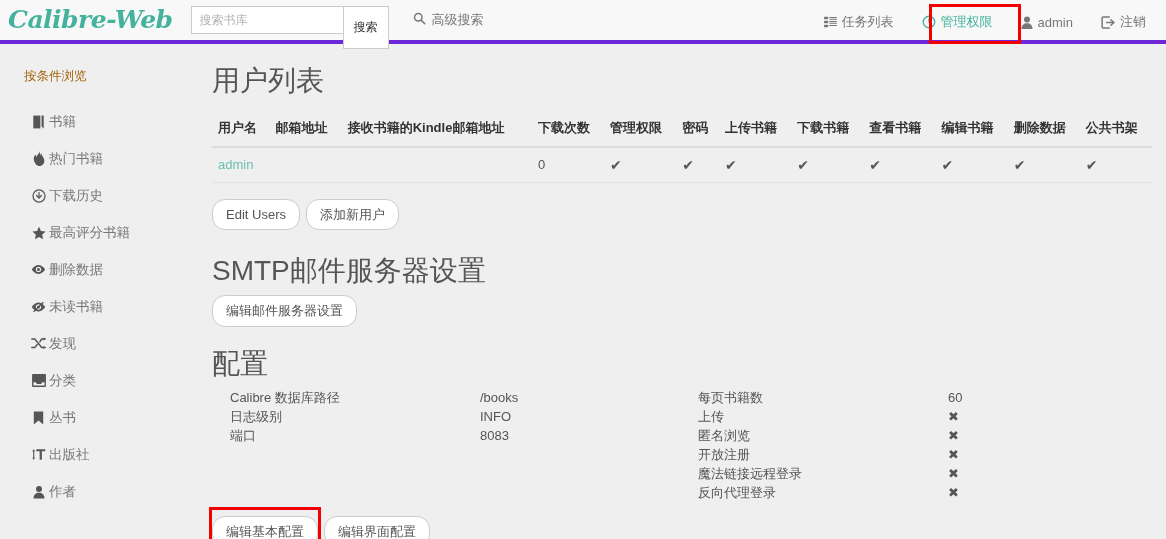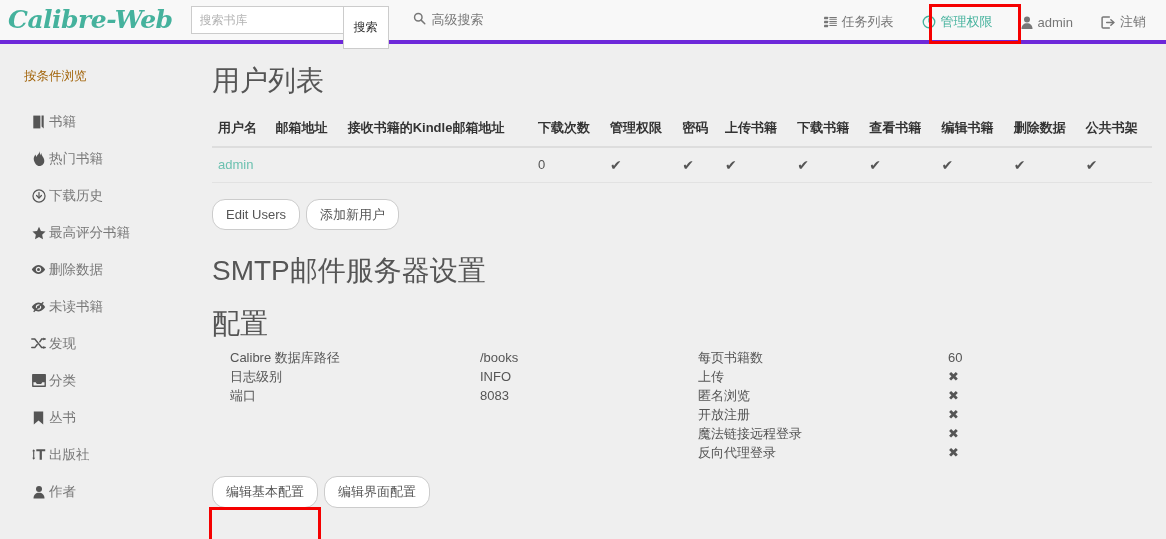--- a/index.html
+++ b/index.html
@@ -458,20 +458,23 @@
           </tr>
         </tbody>
       </table>
 
       <div class="btn-row">
         <button class="btn">Edit Users</button>
         <button class="btn">添加新用户</button>
       </div>
 
       <h1 class="sec-title smtp">SMTP邮件服务器设置</h1>
+      <div class="btn-row" style="margin-top:0;">
+        <button class="btn">编辑邮件服务器设置</button>
+      </div>
 
       <h1 class="sec-title cfg">配置</h1>
 
       <div class="cfg-wrap">
         <div class="cfg-col left">
           <div class="cfg-keys">
             <div class="cfg-line">Calibre 数据库路径</div>
             <div class="cfg-line">日志级别</div>
             <div class="cfg-line">端口</div>
           </div>

